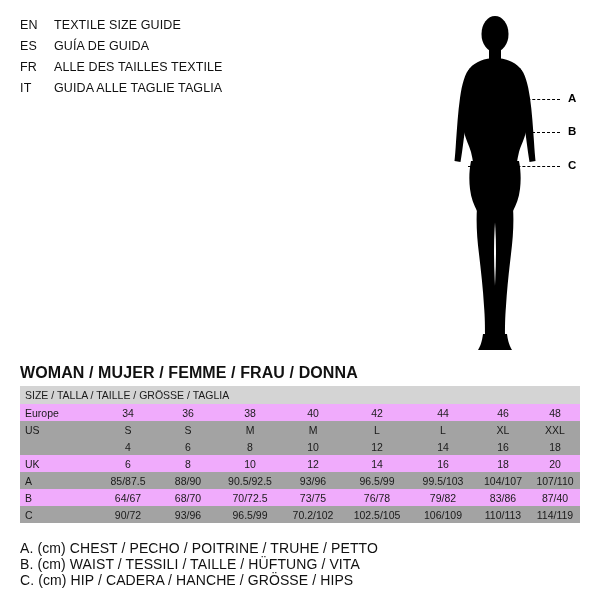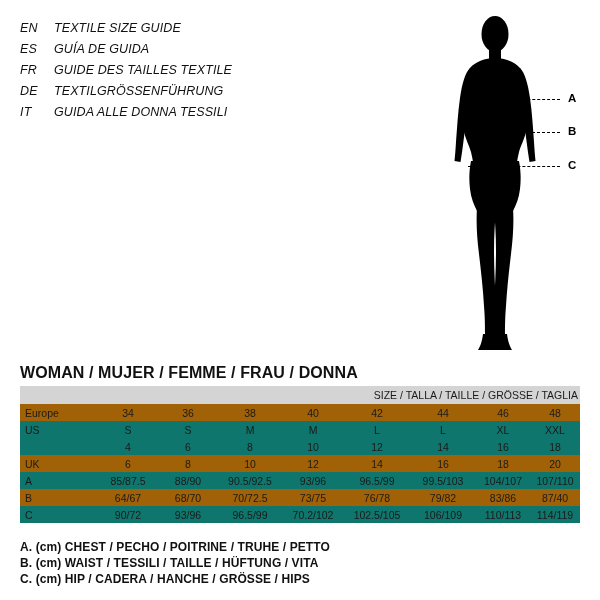--- a/index.html
+++ b/index.html
@@ -23,23 +23,22 @@
 
   
   .lang-block {
     position: absolute;
     top: 14px;
     left: 20px;
     width: 330px;
   }
   .lang-row {
     display: flex;
-    align-items: flex-end;
+    align-items: center;
     height: 21px;
-    font-style: italic;
   }
   .lang-code {
     width: 34px;
     font-size: 12.5px;
     color: #111111;
     letter-spacing: 0.2px;
   }
   .lang-title {
     font-size: 12.5px;
     color: #111111;
@@ -93,46 +92,46 @@
   }
   .size-table td {
     font-size: 10.5px;
     color: #1a1a1a;
     height: 17px;
     padding: 0 2px;
     text-align: center;
   }
   .size-table tr.head-row td {
     background: #d4d4d4;
-    text-align: right;
+    text-align: left;
     padding-left: 5px;
     font-size: 10.5px;
     height: 18px;
   }
   .size-table tr.shade td {
-    background: #0f766e;
+    background: #a3a3a3;
   }
   .size-table tr.plain td {
-    background: #a16207;
+    background: #f0abfc;
   }
   .size-table td.label-cell {
     text-align: left;
     padding-left: 5px;
   }
 
   
   .notes {
     position: absolute;
     top: 540px;
     left: 20px;
     width: 560px;
   }
   .note-row {
-    font-size: 12px;
-    font-weight: bold;
+    font-size: 14px;
+    font-weight: normal;
     color: #111111;
     height: 16px;
     letter-spacing: 0.1px;
   }
 </style>
 </head>
 <body>
 
 <div class="page">
 
@@ -140,29 +139,25 @@
     <div class="lang-row">
       <span class="lang-code">EN</span>
       <span class="lang-title">TEXTILE SIZE GUIDE</span>
     </div>
     <div class="lang-row">
       <span class="lang-code">ES</span>
       <span class="lang-title">GUÍA DE GUIDA</span>
     </div>
     <div class="lang-row">
       <span class="lang-code">FR</span>
-      <span class="lang-title">GUIDE DES TAILLES TEXTILE</span>
-    </div>
-    <div class="lang-row">
-      <span class="lang-code">DE</span>
-      <span class="lang-title">TEXTILGRÖSSENFÜHRUNG</span>
+      <span class="lang-title">ALLE DES TAILLES TEXTILE</span>
     </div>
     <div class="lang-row">
       <span class="lang-code">IT</span>
-      <span class="lang-title">GUIDA ALLE DONNA TESSILI</span>
+      <span class="lang-title">GUIDA ALLE TAGLIE TAGLIA</span>
     </div>
   </div>
 
   <div class="figure-area">
     <svg class="figure-svg" width="150" height="360" viewBox="0 0 150 360">
       <g fill="#000000">
 
         <ellipse cx="75" cy="26" rx="13.5" ry="18"></ellipse>
 
         <path d="M69 42 h12 v12 h-12 z"></path>

